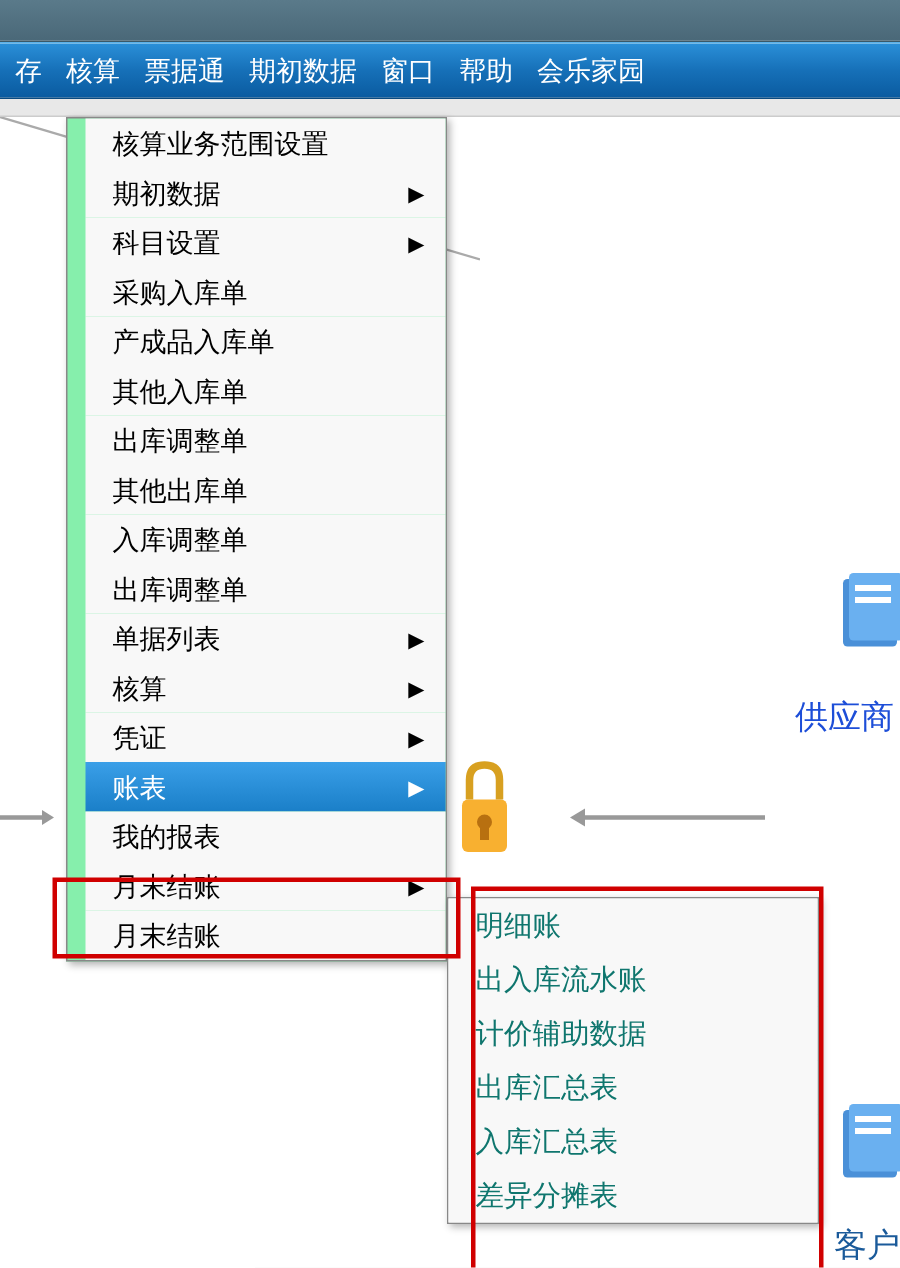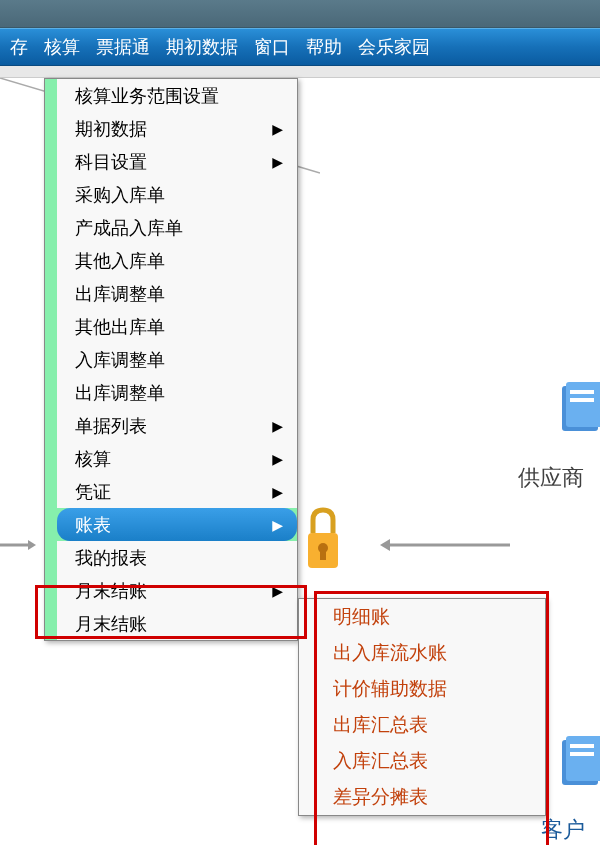--- a/index.html
+++ b/index.html
@@ -83,21 +83,20 @@
       font-size: 18px;
       color: #000;
       cursor: pointer;
       background: #f8f8f8;
     }
     
     .dropdown-item.highlighted {
       background: #2a8fd8;
       background: linear-gradient(to bottom, #3a9fe8, #1a7fc8);
       color: white;
-      border-radius: 13px;
     }
     
     .dropdown-item .arrow {
       font-size: 14px;
       color: #000;
     }
     
     .dropdown-item.highlighted .arrow {
       color: white;
     }
@@ -123,51 +122,50 @@
       box-shadow: 2px 2px 5px rgba(0,0,0,0.3);
       z-index: 10;
     }
     
     .submenu-item {
       display: flex;
       align-items: center;
       height: 36px;
       padding: 0 18px;
       font-size: 19px;
-      color: #c2410c;
+      color: #0f766e;
       cursor: pointer;
       background: #f8f8f8;
-      margin-left: 16px;
     }
     
     .red-box-sub {
       position: absolute;
       top: 513px;
       left: 314px;
       width: 235px;
       height: 332px;
       border: 3px solid #d00000;
       z-index: 15;
       pointer-events: none;
     }
     
     .bg-label-1 {
       position: absolute;
       top: 385px;
-      right: 16px;
+      right: 4px;
       font-size: 22px;
-      color: #404040;
+      color: #1d4ed8;
       z-index: 2;
       font-family: Liberation Serif, serif;
     }
     
     .bg-label-2 {
       position: absolute;
       bottom: 0;
-      right: 15px;
+      right: 0;
       font-size: 22px;
       color: #1a5a9a;
       z-index: 2;
       text-align: center;
     }
     
     .bg-icon-1 {
       position: absolute;
       top: 298px;
       right: 0;

